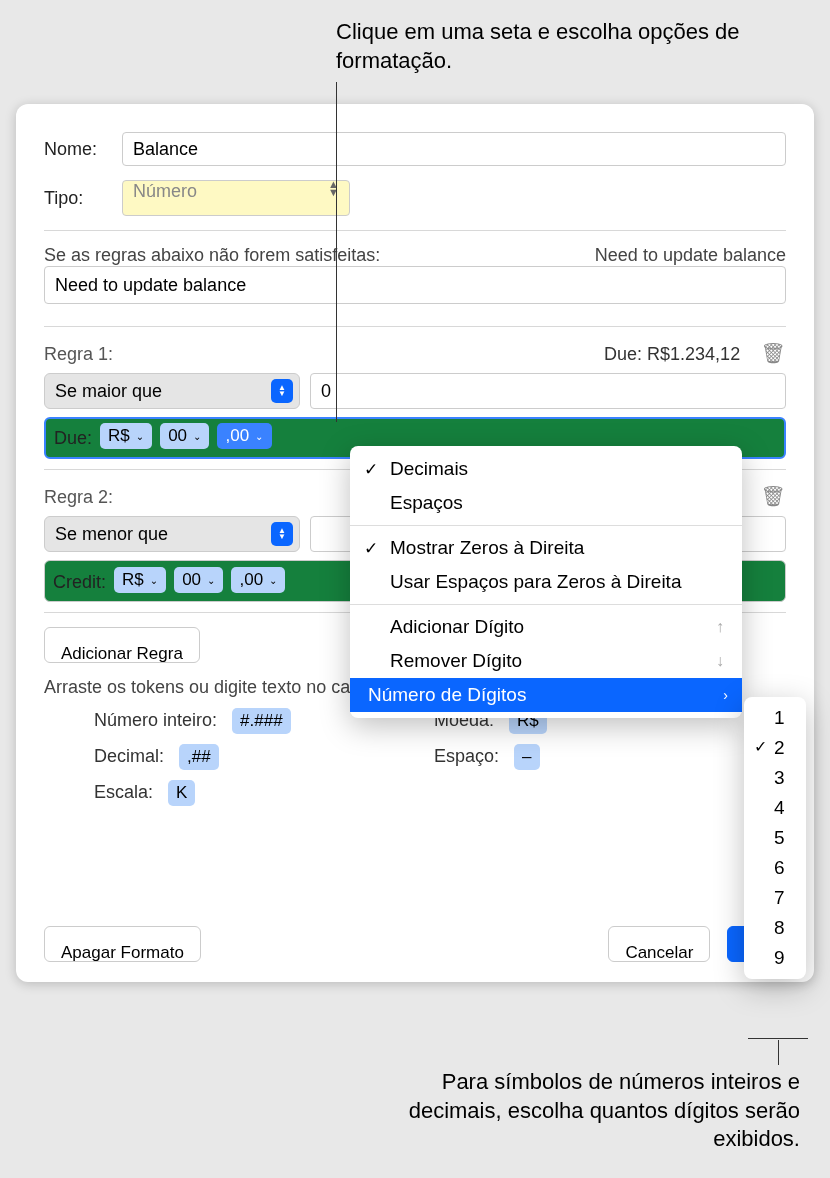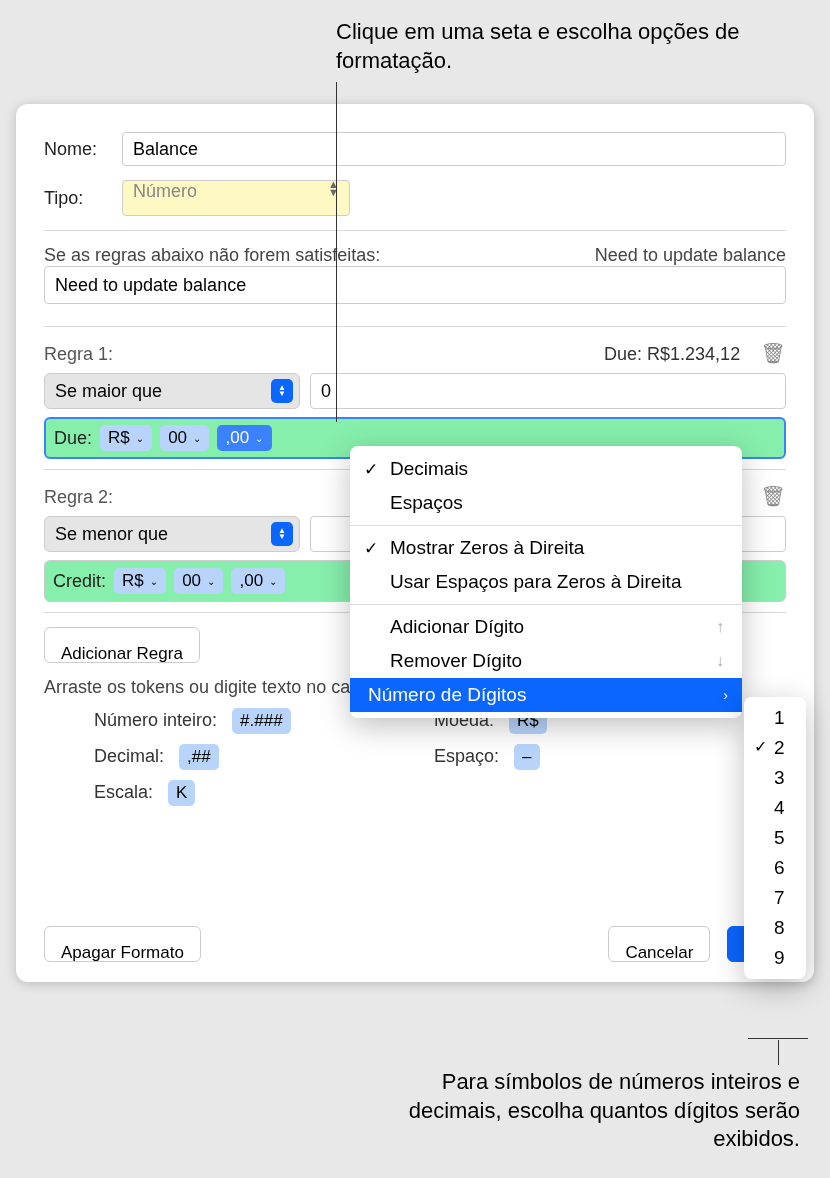--- a/index.html
+++ b/index.html
@@ -53,22 +53,22 @@
   width: 22px; height: 24px; background: #0a66ff; border-radius: 5px;
   display: flex; flex-direction: column; align-items: center; justify-content: center;
   color: #fff; font-size: 8px; line-height: 0.8; margin-left: 8px;
 }
 .num-field {
   flex: 1; height: 36px; border: 1px solid #ccc; border-radius: 4px;
   padding: 0 10px; font-size: 18px;
 }
 
 .token-bar {
-  height: 42px; border: 2px solid #3a82ff; border-radius: 6px; background: #86efac;
-  display: flex; align-items: center; padding: 0 6px; gap: 8px; margin-bottom: 10px;
+  height: 42px; border: 2px solid #3a82ff; border-radius: 6px; background: #15803d;
+  display: flex; align-items: flex-end; padding: 8px 6px; gap: 8px; margin-bottom: 10px;
 }
 .token-bar.noborder { border: 1px solid #ccc; }
 .token-prefix { font-size: 18px; color: #222; margin-left: 2px; }
 .token {
   background: #b8d4fb; border-radius: 5px; padding: 3px 8px;
   font-size: 17px; display: flex; align-items: center; gap: 4px;
 }
 .token.sel { background: #3a82ff; color: #fff; }
 .token .dd { font-size: 10px; margin-left: 2px; }
 

